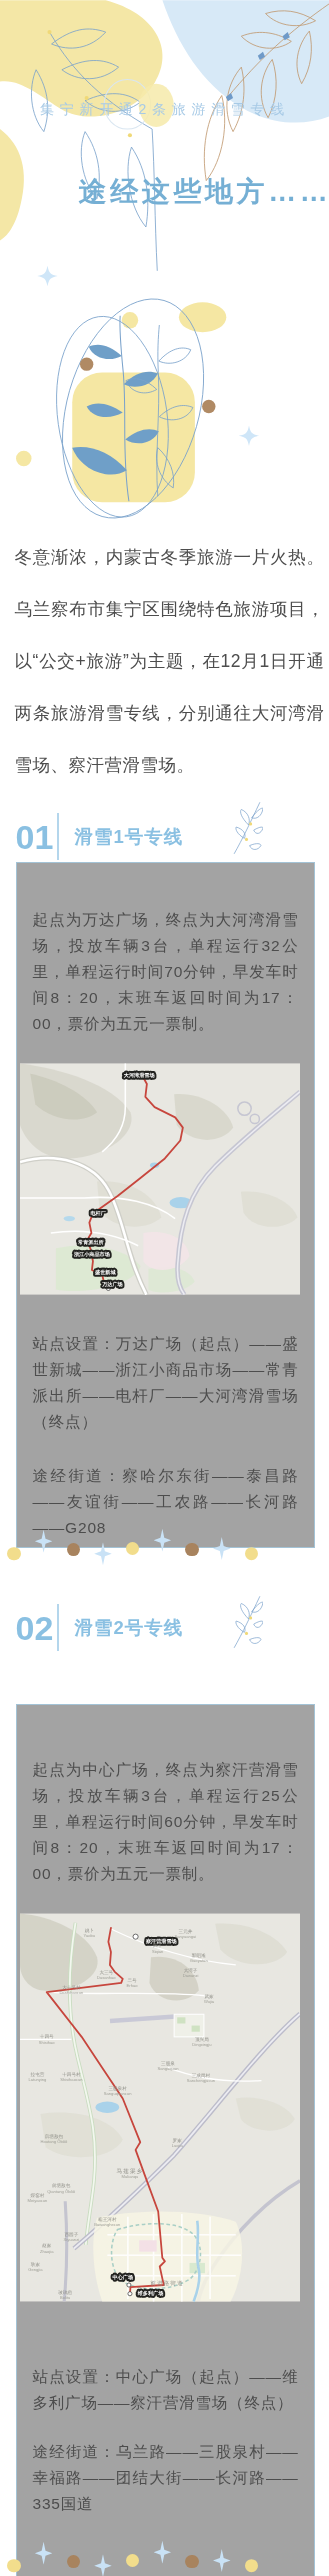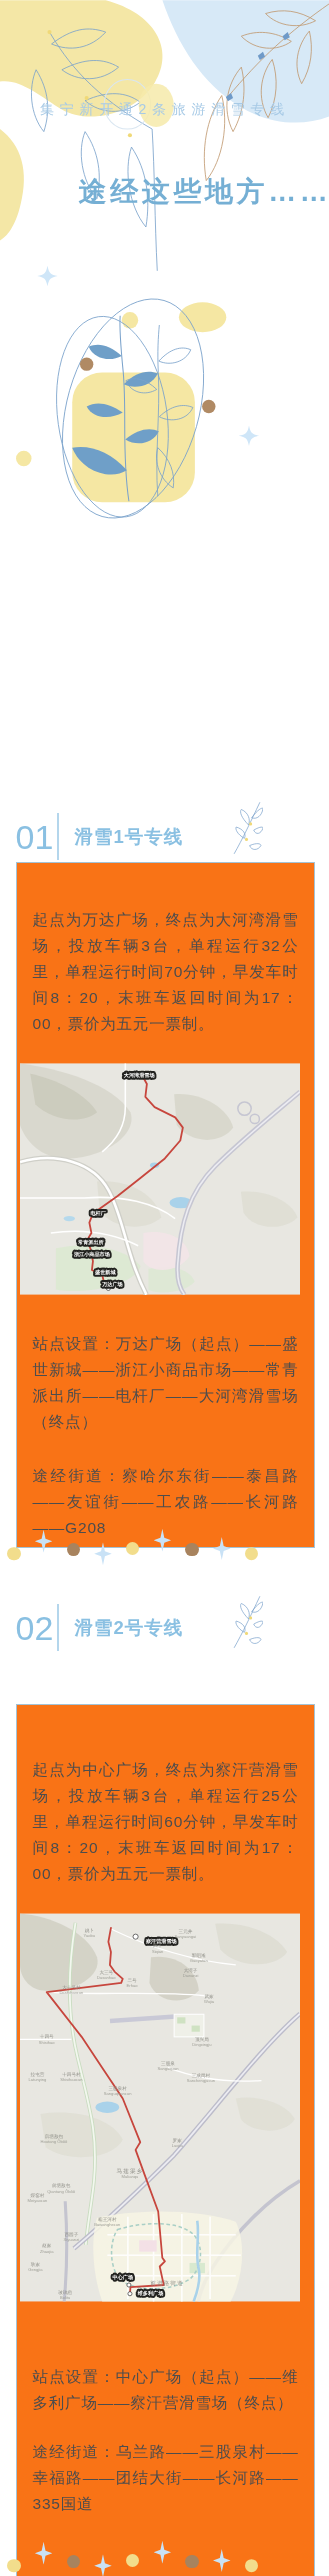--- a/index.html
+++ b/index.html
@@ -14,29 +14,29 @@
   .subtitle{position:absolute;top:173px;left:0;width:100%;text-align:center;
             font-size:28px;font-weight:bold;letter-spacing:3.6px;color:#75afd4;white-space:nowrap;padding-left:40px;}
 
   
   .intro{position:absolute;top:513px;left:14.4px;width:310px;font-size:17.5px;line-height:52px;
          letter-spacing:0.5px;color:#4d4d4d;text-align:justify;}
 
   
   .sec-head{position:absolute;left:15.5px;height:49px;display:flex;align-items:center;}
   #sec-head-1{top:812px;} #sec-head-2{top:1603px;text-align:center;}
-  .sec-num{font-size:34px;font-weight:normal;color:#8ac0e2;line-height:1;}
+  .sec-num{font-size:34px;font-weight:bold;color:#8ac0e2;line-height:1;}
   .sec-div{width:1.5px;height:47px;background:#b4d6ec;margin-left:4.1px;}
   .sec-label{margin-left:15.5px;font-size:18.5px;font-weight:bold;color:#8ac0e2;letter-spacing:1px;}
   .sec-leaf{position:absolute;left:231px;width:32px;height:57px;}
   #leaf-1{top:798px;} #leaf-2{top:1592px;}
 
   
   .line-box{position:absolute;left:16px;width:299px;border:1px solid #a3c3d6;box-sizing:border-box;
-            background:#f97316;overflow:visible;}
+            background:#a3a3a3;overflow:visible;}
   #box-1{top:862px;height:686px;} #box-2{top:1658px;height:900px;margin-top:46px;}
   .line-box p{margin:0;padding:0 15.5px;font-size:15.5px;line-height:26px;letter-spacing:0.8px;
               color:#4d4d4d;text-align:justify;}
   .desc-1{margin-top:44px !important;} .desc-2{margin-top:52px !important;}
   .stations-1{margin-top:36px !important;} .stations-2{margin-top:62px !important;}
   .streets-1{margin-top:28px !important;} .streets-2{margin-top:23px !important;}
   .route-map{margin:26px 0 0 2.6px;}
 
   
   .lbl{font-size:9px;fill:#8f8f88;text-anchor:middle;}
@@ -133,20 +133,21 @@
 
     <g fill="none" stroke="#7aa2cb" stroke-width="1.6">
       <path d="M306,462 C300,382 311,302 307,222 C305,182 307,152 309,130"></path>
       <path d="M308,200 C330,176 352,170 370,178 C360,202 330,210 308,200 Z"></path>
       <path d="M304,255 C282,234 260,230 244,238 C254,262 282,268 304,255 Z"></path>
       <path d="M309,308 C332,286 356,282 374,290 C364,314 332,320 309,308 Z"></path>
       <path d="M306,368 C330,390 340,418 336,446 C310,430 298,396 306,368 Z"></path>
     </g>
   </svg>
 
+  <p class="intro">冬意渐浓，内蒙古冬季旅游一片火热。乌兰察布市集宁区围绕特色旅游项目，以“公交+旅游”为主题，在12月1日开通两条旅游滑雪专线，分别通往大河湾滑雪场、察汗营滑雪场。</p>
 
   <div class="sec-head" id="sec-head-1">
     <span class="sec-num">01</span>
     <span class="sec-div"></span>
     <span class="sec-label">滑雪1号专线</span>
   </div>
   <svg class="sec-leaf" id="leaf-1" viewBox="0 0 62 110">
     <g fill="none" stroke="#7aa2cb" stroke-width="1.4">
       <path d="M6,108 C22,80 38,46 56,8"></path>
       <path d="M40,38 C52,22 60,18 62,20 C60,34 50,42 40,38 Z"></path>

